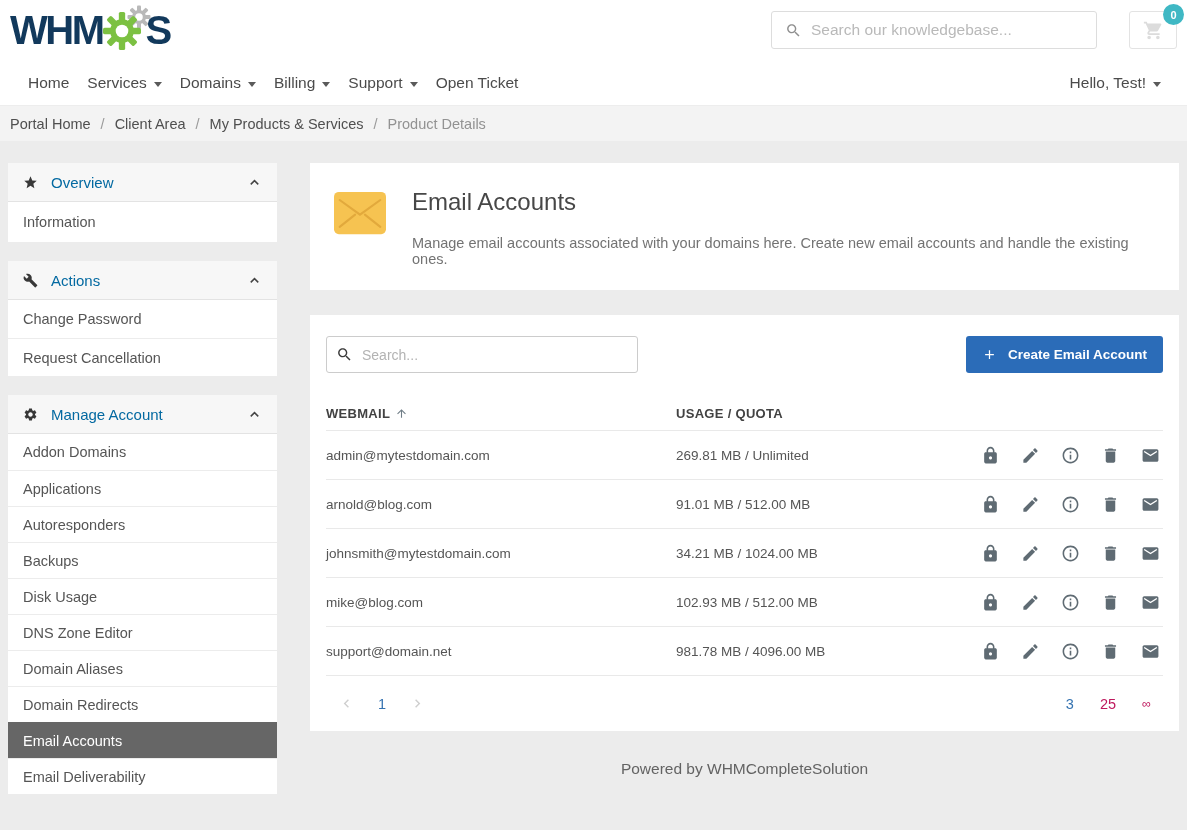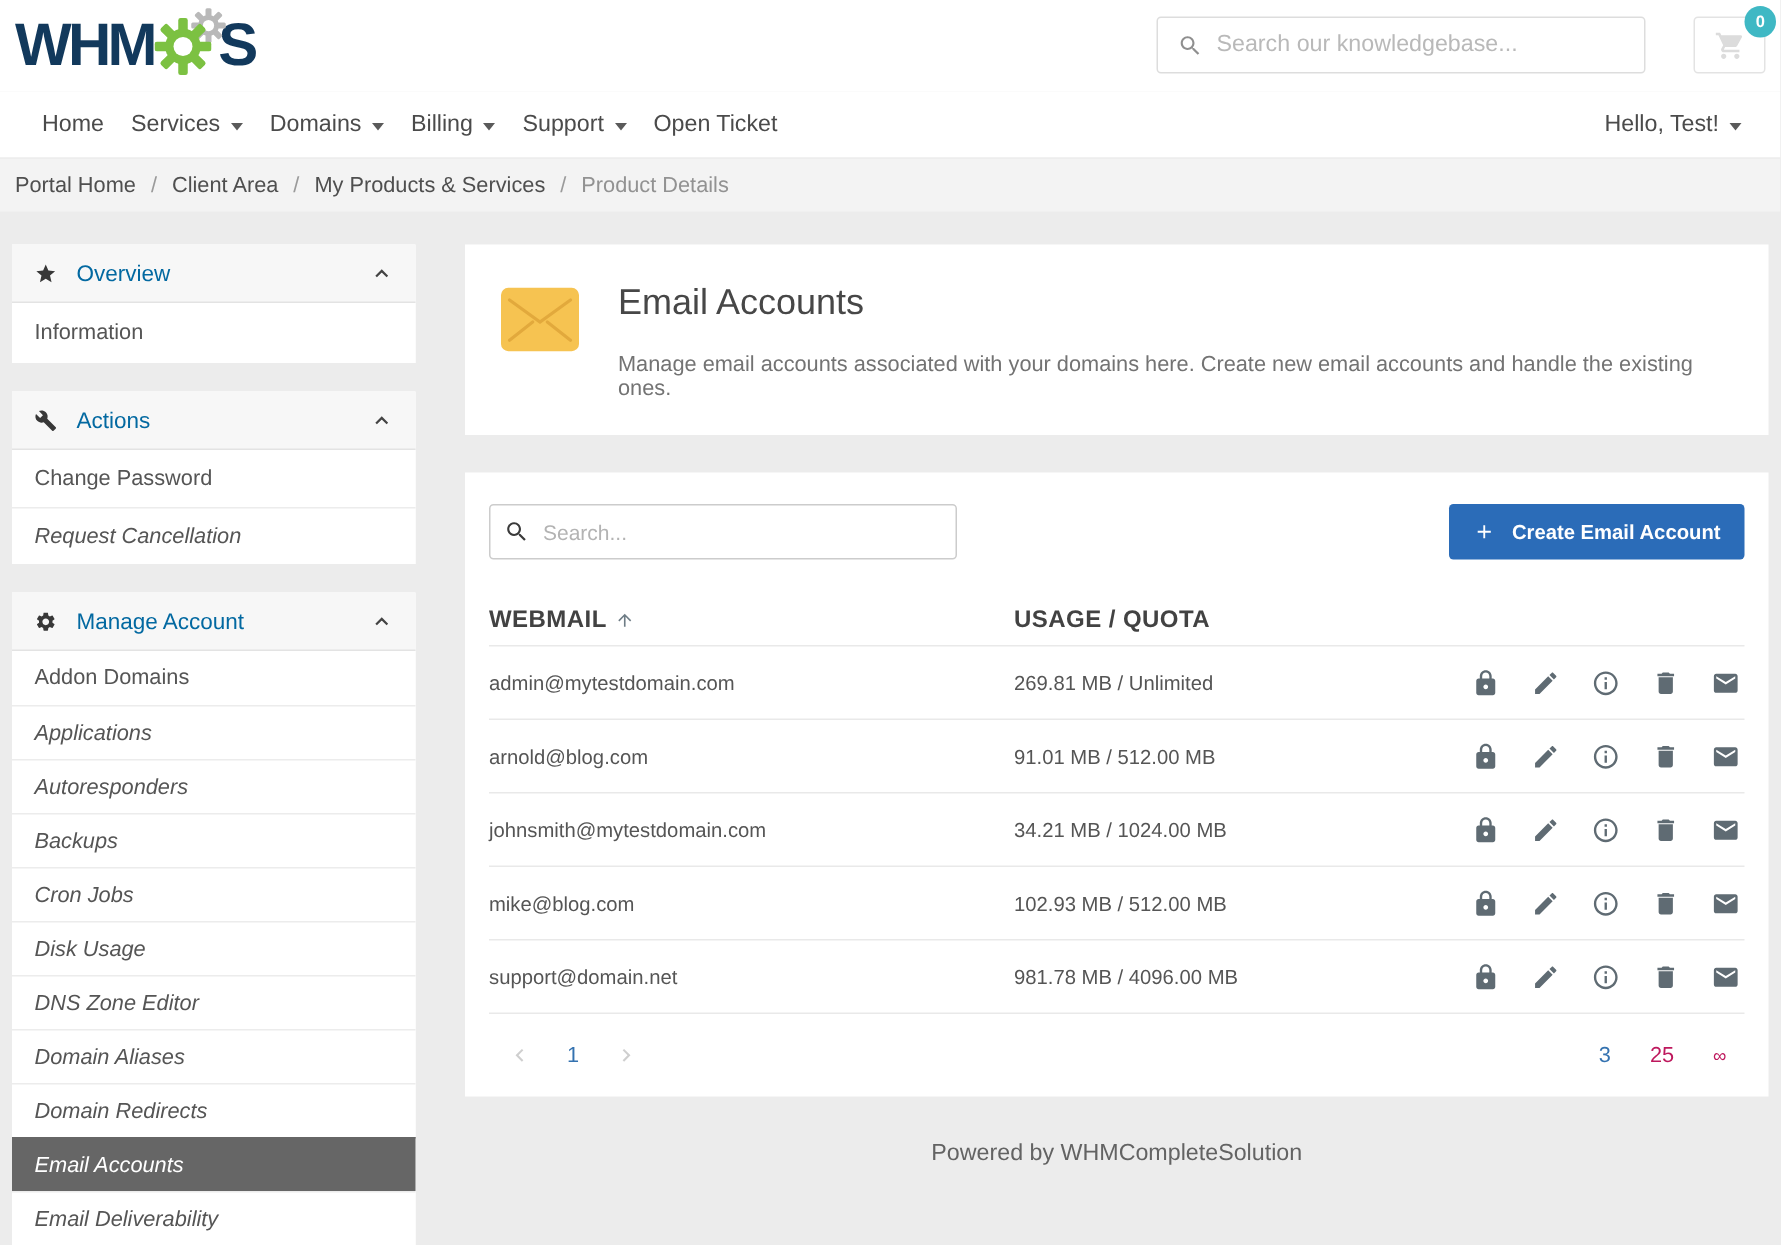--- a/index.html
+++ b/index.html
@@ -48,42 +48,42 @@
   .content { display:flex; padding:22px 8px 0 8px; align-items:flex-start; }
   
   .sidebar { width:269px; flex:none; }
   .panel { background:#fff; margin-bottom:19px; }
   .panel-header { height:39px; background:#f7f7f7; border-bottom:1px solid #e3e3e3;
     display:flex; align-items:center; padding:0 15px; gap:13px; font-size:15px; color:#0369a1; cursor:pointer; }
   .panel-header .p-icon { width:15px; height:15px; fill:#383838; flex:none; }
   .panel-header .chev { margin-left:auto; width:15px; height:15px; }
   .side-item { height:38px; display:flex; align-items:center; padding:0 15px;
     font-size:14.5px; color:#555; cursor:pointer; background:#fff; }
-  .side-item + .side-item { border-top:1px solid #ececec;font-style:italic; }
+  .side-item + .side-item { border-top:1px solid #ececec; }
   .panel-manage .side-item { height:36px; }
   .side-item.active { background:#666; color:#fff; border-top-color:#666; }
   
   .main { flex:1; margin-left:33px; }
   .title-card { background:#fff; height:127px; padding:24px; display:flex; gap:26px; }
   .hero-icon { width:52px; height:44px; flex:none; margin-top:4px; }
   .page-title { font-size:24px; font-weight:400; color:#474747; margin:1px 0 19px; }
   .page-desc { font-size:14.5px; color:#737373; }
   .table-card { background:#fff; margin-top:25px; padding:21px 16px 0 16px; }
   .toolbar { display:flex; align-items:center; }
   .table-search { position:relative; width:312px; }
   .table-search svg { position:absolute; left:10px; top:10px; width:17px; height:17px; fill:#3a3a3a; }
   .table-search input { width:100%; height:37px; border:1px solid #ccc; border-radius:3px;
     padding-left:35px; font-size:14px; color:#555; outline:none; font-family:"Liberation Sans", sans-serif; }
   .table-search input::placeholder { color:#b3b3b3; }
   .create-btn { margin-left:auto; height:37px; background:#2b6cb8; color:#fff; border:none;
     border-radius:3px; font-weight:bold; font-size:13.5px; display:flex; align-items:center;
     gap:11px; padding:0 16px; cursor:pointer; font-family:"Liberation Sans", sans-serif; }
   .create-btn svg { width:15px; height:15px; fill:#fff; }
   .thead { display:flex; align-items:center; margin-top:24px; height:33px;
-    font-size:16px; font-weight:bold; color:#424242; letter-spacing:.3px; }
+    font-size:13px; font-weight:bold; color:#424242; letter-spacing:.3px; }
   .col-webmail { width:350px; display:flex; align-items:center; gap:5px; cursor:pointer; }
   .col-webmail svg { width:13px; height:13px; fill:#6f7d86; }
   .col-usage { flex:1; cursor:pointer; }
   .col-actions { width:200px; }
   .trow { display:flex; align-items:center; height:49px; border-top:1px solid #e9e9e9;
     font-size:13.5px; color:#555; }
   .td-webmail { width:350px; }
   .td-usage { flex:1; }
   .td-actions { width:200px; display:flex; justify-content:flex-end; align-items:center;
     gap:21px; padding-right:3px; }
@@ -230,21 +230,20 @@
         </svg>
         <span>Manage Account</span>
         <svg class="chev" viewBox="0 0 24 24">
           <path d="M6 15l6-6 6 6" fill="none" stroke="#444" stroke-width="2.4"></path>
         </svg>
       </div>
       <div class="side-item">Addon Domains</div>
       <div class="side-item">Applications</div>
       <div class="side-item">Autoresponders</div>
       <div class="side-item">Backups</div>
-      <div class="side-item">Cron Jobs</div>
       <div class="side-item">Disk Usage</div>
       <div class="side-item">DNS Zone Editor</div>
       <div class="side-item">Domain Aliases</div>
       <div class="side-item">Domain Redirects</div>
       <div class="side-item active">Email Accounts</div>
       <div class="side-item">Email Deliverability</div>
     </div>
   </aside>
 
   <main class="main">

